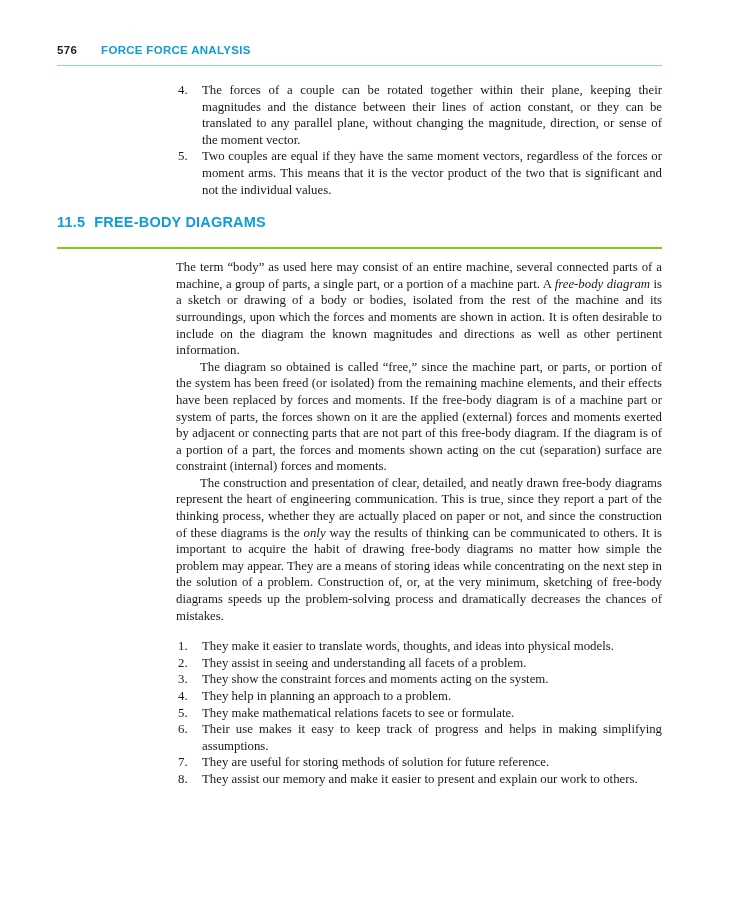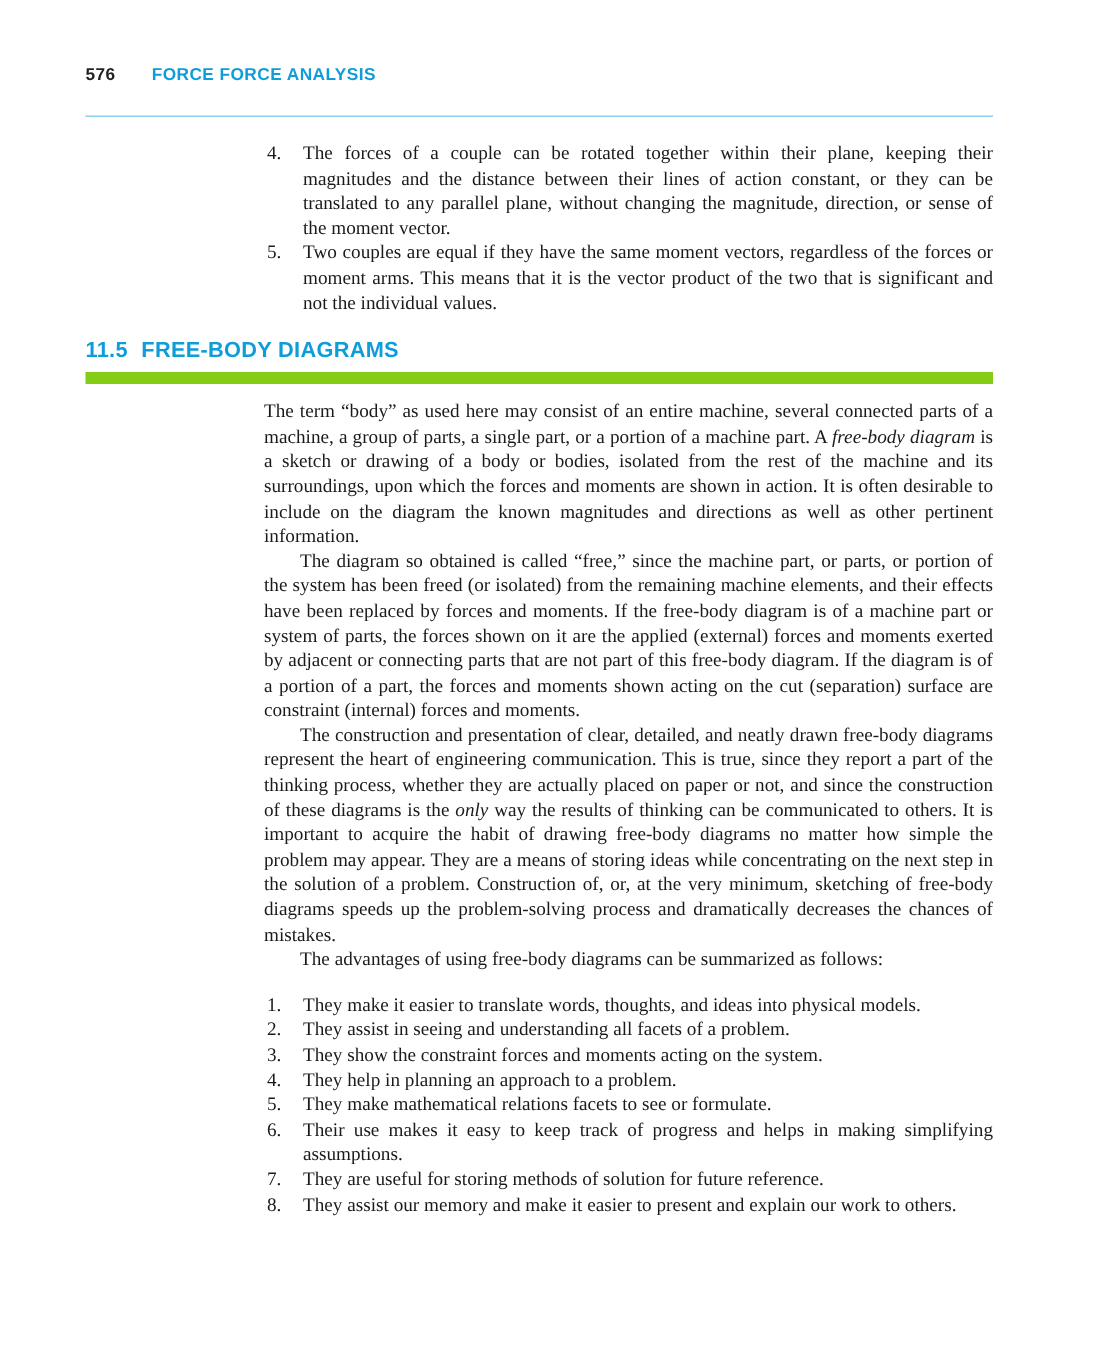--- a/index.html
+++ b/index.html
@@ -15,21 +15,21 @@
   
   .running-header {
     margin: 44px 0 0 57px;
     width: 605px;
     display: flex;
     align-items: baseline;
     font-family: "Liberation Sans", sans-serif;
     font-weight: bold;
     font-size: 11.5px;
     letter-spacing: 0.3px;
-    padding-bottom: 21px;
+    padding-bottom: 9px;
     border-bottom: 1.5px solid #8ed0ee;
   }
   .page-num { color: #231f20; margin-right: 24px; }
   .running-title { color: #0e9dd9; }
 
   
   .content-col { margin-left: 176px; width: 486px; }
 
   .body-font {
     font-size: 12.8px;
@@ -46,22 +46,22 @@
 
   
   .section-heading {
     margin: 16px 0 0 57px;
     width: 605px;
     font-family: "Liberation Sans", sans-serif;
     font-weight: bold;
     font-size: 14.5px;
     color: #0e9dd9;
     letter-spacing: 0.2px;
-    padding-bottom: 6px;
-    border-bottom: 8px solid #84cc16;
+    padding-bottom: 17px;
+    border-bottom: 2px solid #84cc16;
   }
   .section-heading .sec-num { margin-right: 9px; }
 
   .body-text { margin-top: 10px; }
   .para { margin: 0; }
   .para.indent { text-indent: 24px; }
   .para i { font-style: italic; }
 
   .adv-list { margin-top: 14px; }
   .closing { margin-top: 9px; }
@@ -92,21 +92,20 @@
   </div>
 
   <div class="content-col body-text body-font">
 
     <p class="para"><span>The term “body” as used here may consist of an entire machine, several connected parts of a machine, a group of parts, a single part, or a portion of a machine part. A </span><i>free-body diagram</i><span> is a sketch or drawing of a body or bodies, isolated from the rest of the machine and its surroundings, upon which the forces and moments are shown in action. It is often desirable to include on the diagram the known magnitudes and directions as well as other pertinent information.</span></p>
 
     <p class="para indent">The diagram so obtained is called “free,” since the machine part, or parts, or portion of the system has been freed (or isolated) from the remaining machine elements, and their effects have been replaced by forces and moments. If the free-body diagram is of a machine part or system of parts, the forces shown on it are the applied (external) forces and moments exerted by adjacent or connecting parts that are not part of this free-body diagram. If the diagram is of a portion of a part, the forces and moments shown acting on the cut (separation) surface are constraint (internal) forces and moments.</p>
 
     <p class="para indent"><span>The construction and presentation of clear, detailed, and neatly drawn free-body diagrams represent the heart of engineering communication. This is true, since they report a part of the thinking process, whether they are actually placed on paper or not, and since the construction of these diagrams is the </span><i>only</i><span> way the results of thinking can be communicated to others. It is important to acquire the habit of drawing free-body diagrams no matter how simple the problem may appear. They are a means of storing ideas while concentrating on the next step in the solution of a problem. Construction of, or, at the very minimum, sketching of free-body diagrams speeds up the problem-solving process and dramatically decreases the chances of mistakes.</span></p>
 
-    <p class="para indent">The advantages of using free-body diagrams can be summarized as follows:</p>
 
     <div class="adv-list">
       <div class="li">
         <span class="num">1.</span>
         <span class="li-text">They make it easier to translate words, thoughts, and ideas into physical models.</span>
       </div>
       <div class="li">
         <span class="num">2.</span>
         <span class="li-text">They assist in seeing and understanding all facets of a problem.</span>
       </div>

